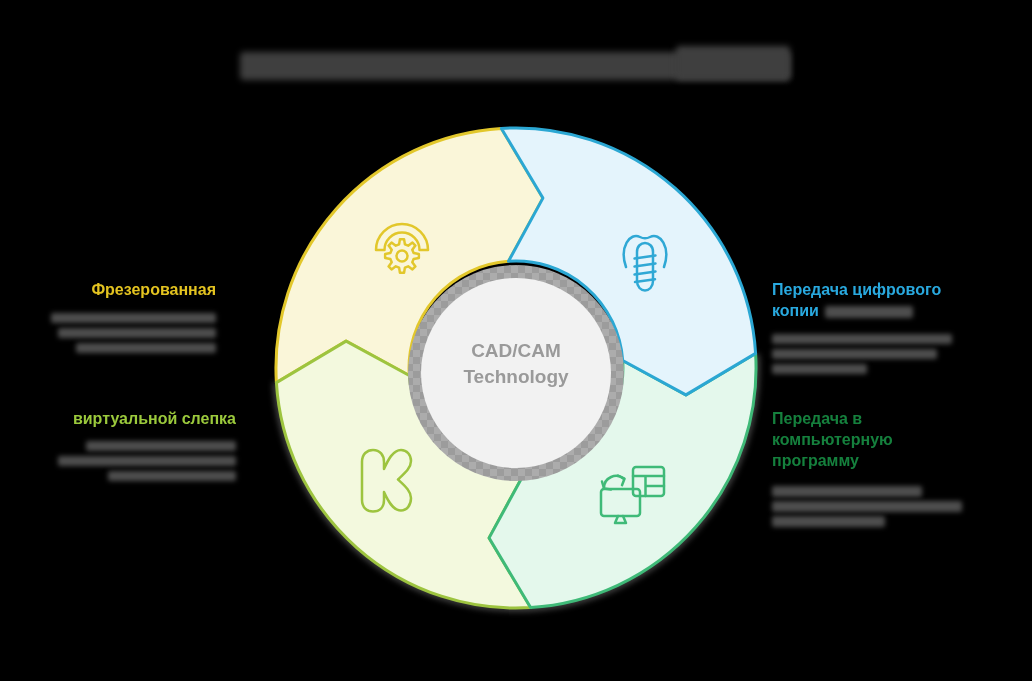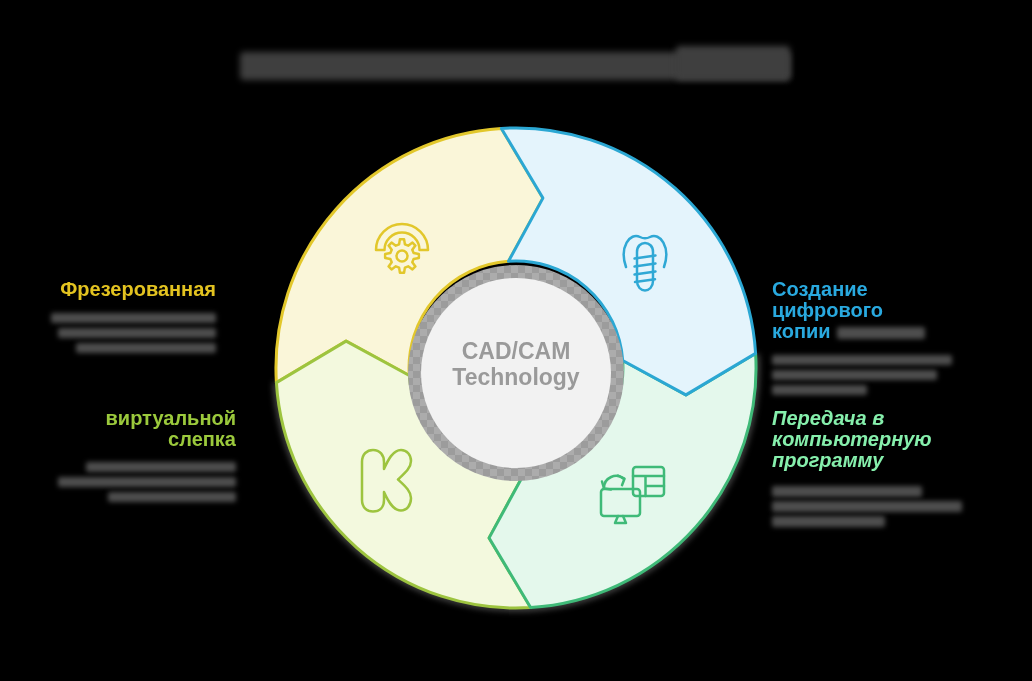--- a/index.html
+++ b/index.html
@@ -9,39 +9,39 @@
     position:relative;overflow:hidden;
   }
   .stage{position:absolute;}
   #wheel-svg{position:absolute;left:0;top:0;}
 
   
   .blurbar{background:#4E4E4E;filter:blur(2.5px);border-radius:2px;}
   .title-bar{position:absolute;background:#3F3F3F;filter:blur(3px);border-radius:4px;}
 
   
-  .heading{font-weight:bold;font-size:20px;line-height:21px;}
+  .heading{font-weight:bold;font-size:16px;line-height:21px;}
   .h-yellow{color:#E3C320;}
   .h-blue{color:#29A9DF;}
-  .h-green{color:#86efac;font-style:italic;}
+  .h-green{color:#15803d;}
   .h-lime{color:#9BC93C;}
   .align-right{text-align:right;}
   .align-left{text-align:left;}
 
   .bars{margin-top:13px;}
   .bars .blurbar{height:10px;margin-bottom:5px;}
   .bars-right .blurbar{margin-left:auto;}
   .bars-thick .blurbar{height:11px;margin-bottom:4px;}
   .inline-blur{display:inline-block;vertical-align:middle;width:88px;height:12px;margin-left:6px;}
 
   
   #center-label{
     position:absolute;left:416px;top:338px;width:200px;
     text-align:center;color:#9A9A9A;font-weight:bold;
-    font-size:23px;line-height:26px;
+    font-size:19px;line-height:26px;
   }
 </style>
 </head>
 <body>
 
 <div>
   <div class="title-bar" style="left:240px;top:52px;width:550px;height:28px;"></div>
   <div class="title-bar" style="left:676px;top:46px;width:114px;height:34px;"></div>
 </div>
 
@@ -113,21 +113,21 @@
   </div>
   <div class="bars bars-right">
     <div class="blurbar" style="width:165px;"></div>
     <div class="blurbar" style="width:158px;"></div>
     <div class="blurbar" style="width:140px;"></div>
   </div>
 </div>
 
 <div class="stage align-left" style="left:772px;top:279px;width:210px;">
   <div class="heading h-blue">
-    <div>Создание цифрового</div>
+    <div>Передача цифрового</div>
     <div>
       <span>копии</span><span class="blurbar inline-blur"></span>
     </div>
   </div>
   <div class="bars">
     <div class="blurbar" style="width:180px;"></div>
     <div class="blurbar" style="width:165px;"></div>
     <div class="blurbar" style="width:95px;"></div>
   </div>
 </div>

